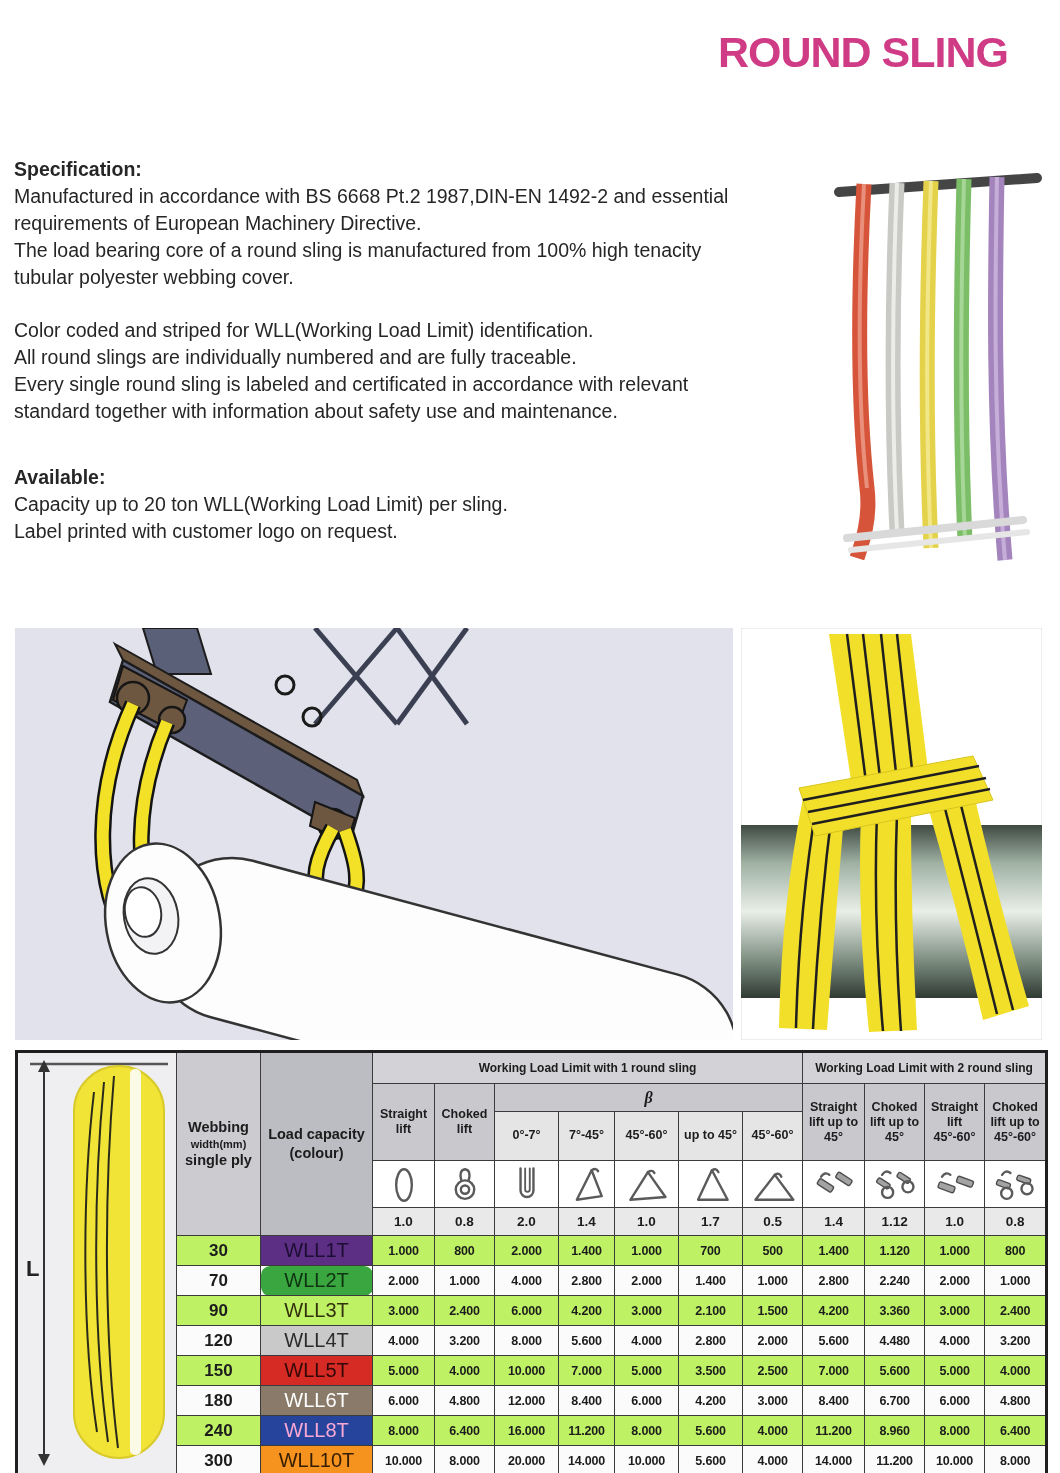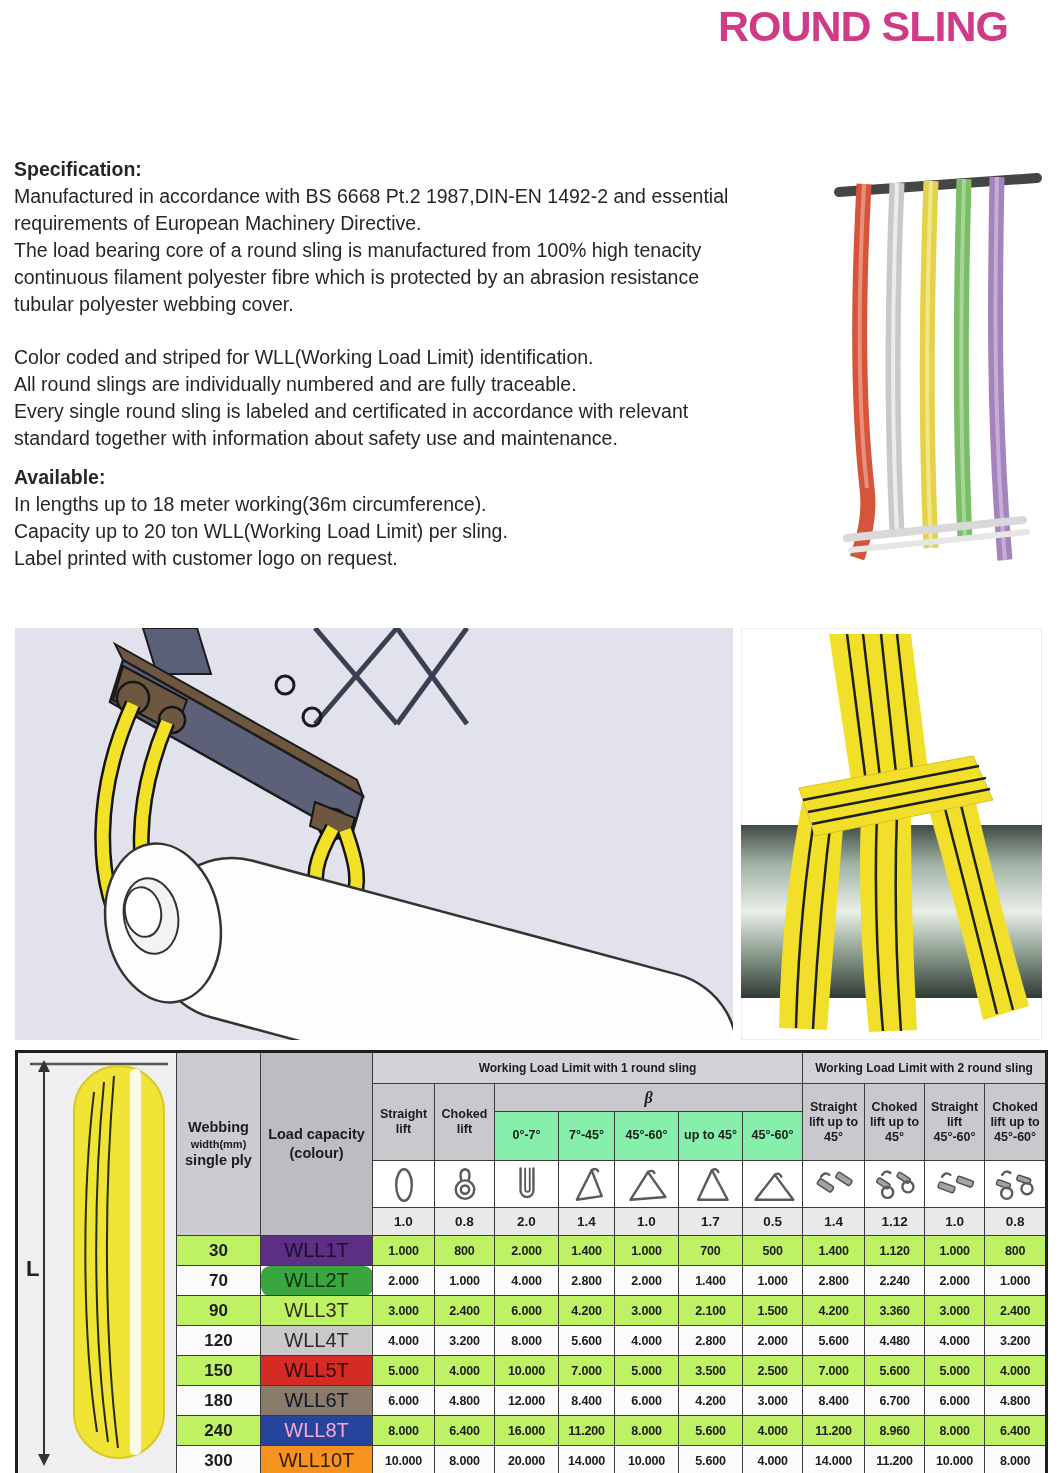--- a/index.html
+++ b/index.html
@@ -1,38 +1,38 @@
 <!DOCTYPE html>
 <html><head>
 <meta charset="utf-8">
 <style>
   html,body{margin:0;padding:0;background:#ffffff;}
   .page{position:relative;width:1060px;height:1473px;background:#fff;
         font-family:"Liberation Sans",sans-serif;color:#1d1d1d;overflow:hidden;}
 
-  .page-title{position:absolute;top:2px;right:52px;font-size:43px;font-weight:700;
+  .page-title{position:absolute;top:28px;right:52px;font-size:43px;font-weight:700;
               letter-spacing:-1px;color:#cf3b85;white-space:nowrap;}
 
   .textblock{position:absolute;left:14px;width:780px;font-size:19.5px;line-height:27px;color:#262626;}
   .textblock .heading{font-weight:700;}
   .textblock .para + .para{margin-top:26px;}
 
   .img-abs{position:absolute;}
 
   
   .wll-table{position:absolute;left:15px;top:1050px;width:1030px;border-collapse:collapse;
              table-layout:fixed;font-family:"Liberation Sans",sans-serif;
              border:3px solid #1f1f1f;}
   .wll-table th,.wll-table td{border:1.5px solid #3b3b3b;padding:0;text-align:center;
              vertical-align:middle;overflow:hidden;color:#1c1c1c;}
   .group-h{background:#d2d2d7;font-size:12px;font-weight:700;height:30px;}
   .sub-h{background:#c8c8cd;font-size:12.5px;font-weight:700;line-height:1.2;padding:1px;}
   .beta-h{background:#c8c8cd;height:27px;font-size:16px;font-weight:700;font-style:italic;
           font-family:"Liberation Serif",serif;}
-  .angle-h{background:#86efac;font-size:12.5px;font-weight:700;height:48px;line-height:1.25;}
+  .angle-h{background:#e5e5e5;font-size:12.5px;font-weight:700;height:48px;line-height:1.25;}
   .webbing-h{background:#cbcbd0;font-size:14.5px;font-weight:700;line-height:1.3;}
   .webbing-h .small{font-size:11px;}
   .load-h{background:#bcbcc3;font-size:14.5px;font-weight:700;line-height:1.3;}
   .icon-cell{background:#ffffff;height:46px;}
   .factor-cell{background:#e9e9e9;font-weight:700;font-size:13.5px;height:27px;}
   .diagram-cell{background:#efeff1;}
   .row-g td{background:#bef264;}
   .row-w td{background:#fbfbfb;}
   .wll-table tr.data-row td{height:29px;}
   .webbing-cell{font-size:17px;font-weight:700;}
@@ -46,35 +46,33 @@
 <div class="page">
 
   <div class="page-title" style="color: rgb(207, 59, 133);">ROUND SLING</div>
 
   <div class="textblock" style="top:156px;">
     <div class="heading">Specification:</div>
     <div class="para" id="spec-para1">
         <div>Manufactured in accordance with BS 6668 Pt.2 1987,DIN-EN 1492-2 and essential</div>
         <div>requirements of European Machinery Directive.</div>
         <div>The load bearing core of a round sling is manufactured from 100% high tenacity</div>
-        <div>continuous filament polyester fibre which is protected by an abrasion resistance</div>
         <div>tubular polyester webbing cover.</div>
       </div>
     <div class="para" id="spec-para2">
         <div>Color coded and striped for WLL(Working Load Limit) identification.</div>
         <div>All round slings are individually numbered and are fully traceable.</div>
         <div>Every single round sling is labeled and certificated in accordance with relevant</div>
         <div>standard together with information about safety use and maintenance.</div>
       </div>
   </div>
 
   <div class="textblock" style="top:464px;">
     <div class="heading">Available:</div>
     <div class="para" id="avail-lines">
-        <div>In lengths up to 18 meter working(36m circumference).</div>
         <div>Capacity up to 20 ton WLL(Working Load Limit) per sling.</div>
         <div>Label printed with customer logo on request.</div>
       </div>
   </div>
 
   <svg class="img-abs" style="left:833px;top:158px;" width="212" height="420" viewBox="0 0 212 420">
 
     <path d="M6 34 L204 20" stroke="#454545" stroke-width="10" stroke-linecap="round" fill="none"></path>
 
     <path d="M31 26 C26 120 24 240 34 330 C38 362 28 388 24 400" stroke="#d6553a" stroke-width="15" fill="none"></path>
@@ -426,21 +424,21 @@
           <td class="val-cell">5.000</td>
           <td class="val-cell">3.500</td>
           <td class="val-cell">2.500</td>
           <td class="val-cell">7.000</td>
           <td class="val-cell">5.600</td>
           <td class="val-cell">5.000</td>
           <td class="val-cell">4.000</td>
         </tr>
         <tr class="data-row row-w">
           <td class="webbing-cell">180</td>
-          <td class="wll-cell" style="background: rgb(138, 122, 105); color: #0f172a;">WLL6T</td>
+          <td class="wll-cell" style="background: rgb(138, 122, 105); color: #ffffff;">WLL6T</td>
           <td class="val-cell">6.000</td>
           <td class="val-cell">4.800</td>
           <td class="val-cell">12.000</td>
           <td class="val-cell">8.400</td>
           <td class="val-cell">6.000</td>
           <td class="val-cell">4.200</td>
           <td class="val-cell">3.000</td>
           <td class="val-cell">8.400</td>
           <td class="val-cell">6.700</td>
           <td class="val-cell">6.000</td>

